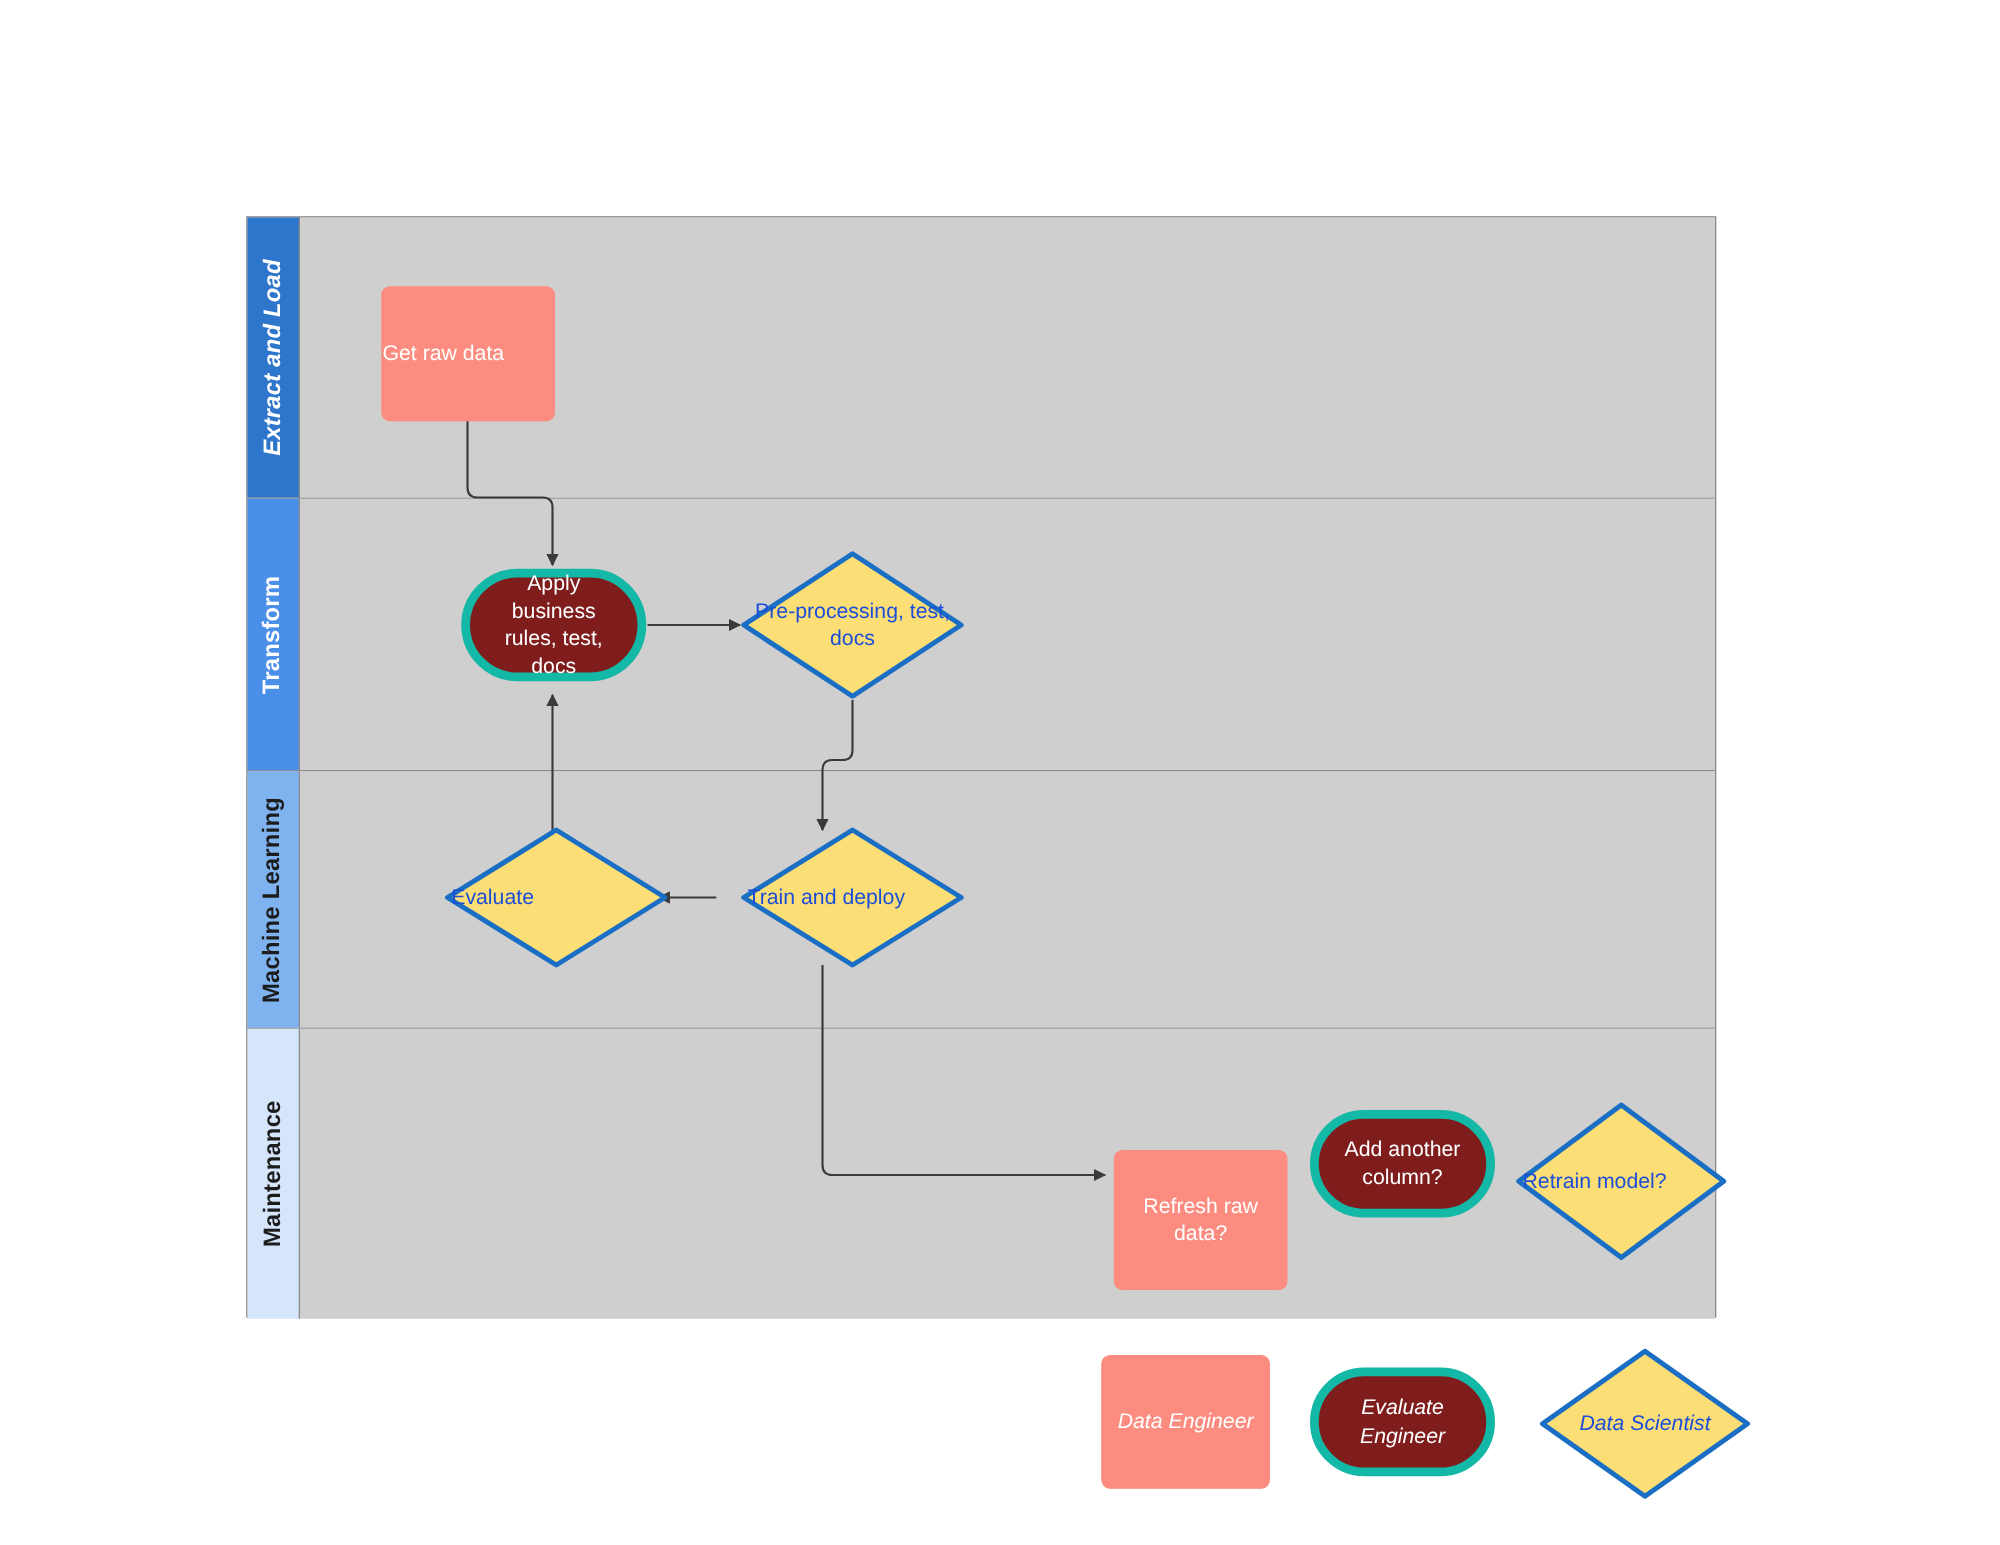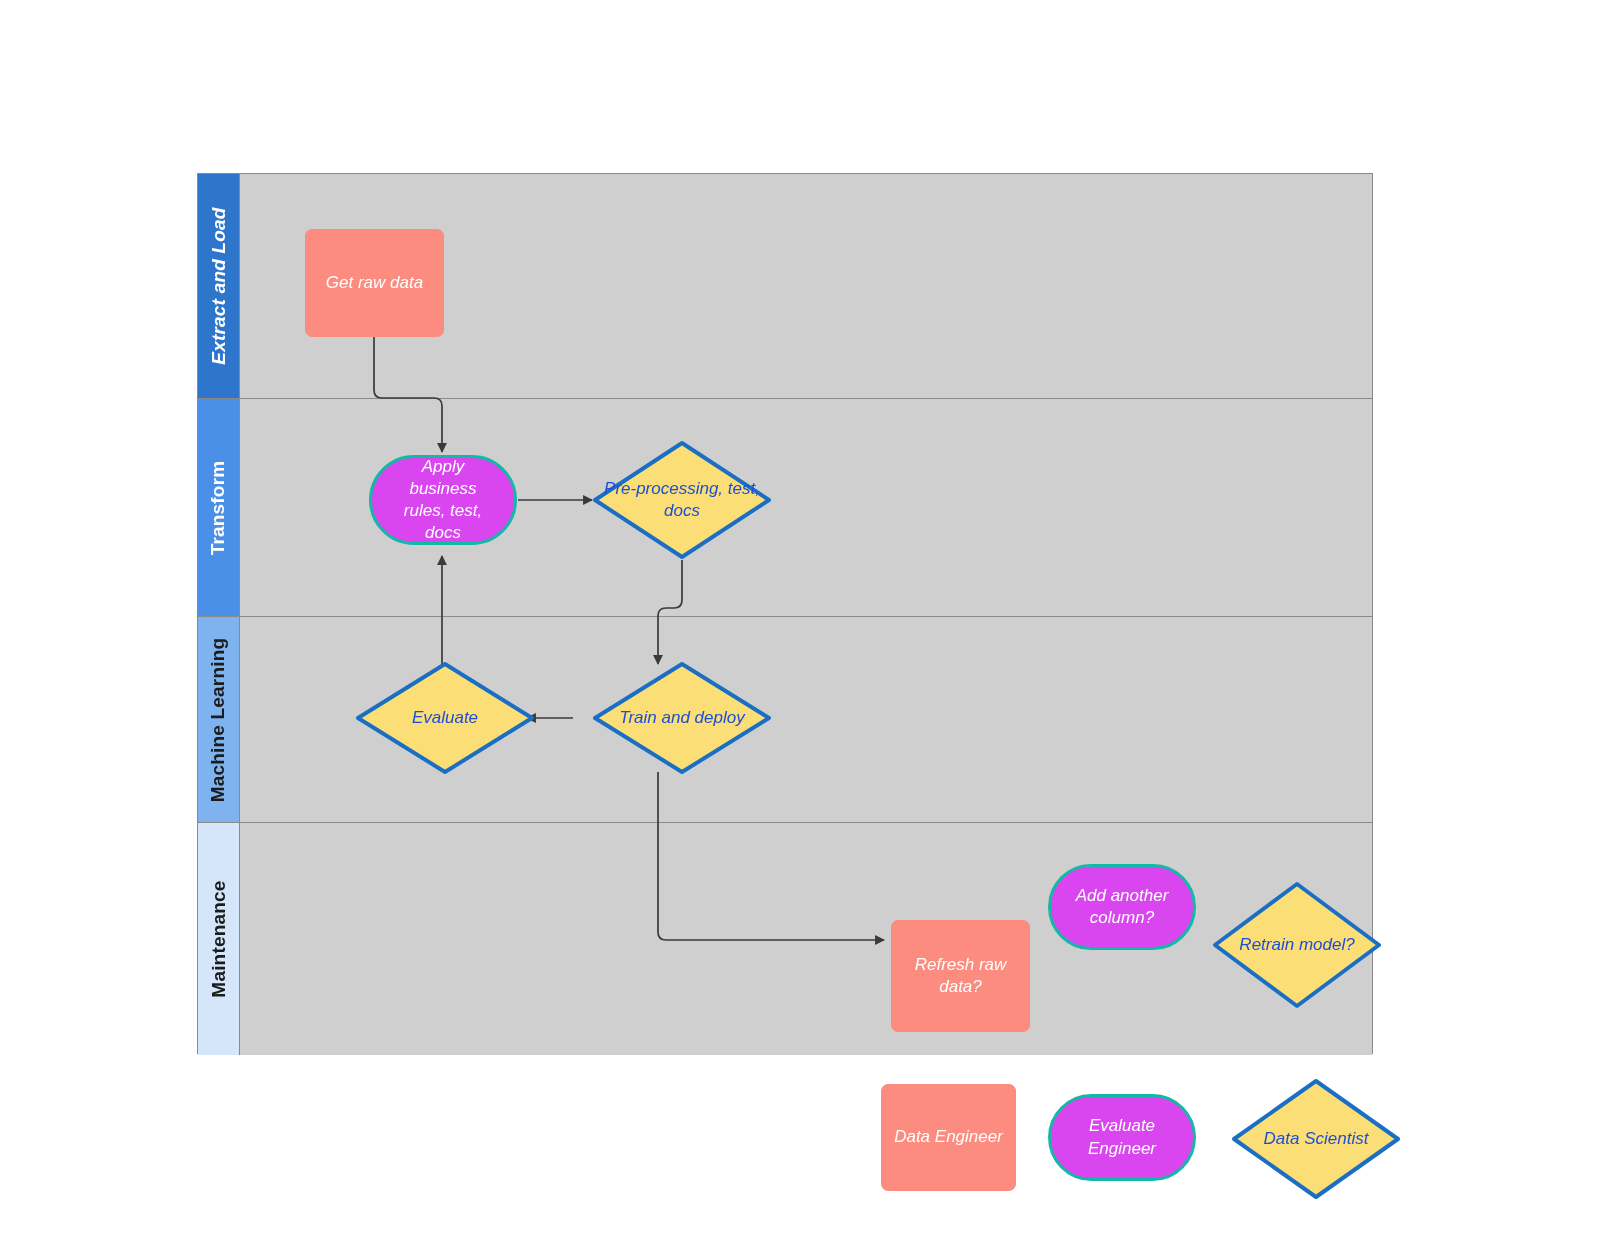--- a/index.html
+++ b/index.html
@@ -73,38 +73,37 @@
     height: 100%;
     background: #cfcfcf;
   }
 
   
   .node {
     position: absolute;
     box-sizing: border-box;
     display: flex;
     align-items: center;
-    justify-content: center;
+    justify-content: flex-start;
     text-align: center;
-    font-style: italic;
     font-size: 17px;
     line-height: 1.3;
     z-index: 5;
   }
 
   .shape-rect {
     background: #FC8C7F;
     border: 1px solid #FC8C7F;
     border-radius: 7px;
     color: #ffffff;
   }
 
   .shape-stadium {
-    background: #d946ef;
-    border: 3px solid #14b8a6;
+    background: #7f1d1d;
+    border: 7px solid #14b8a6;
     border-radius: 999px;
     color: #ffffff;
   }
 
   .shape-diamond {
     background: transparent;
     border: none;
     color: #1d4ed8;
   }
   .shape-diamond .dia-bg {
@@ -227,21 +226,21 @@
     <svg class="dia-bg" viewBox="0 0 180 114" preserveAspectRatio="none">
       <polygon points="90,3 177,57 90,111 3,57" fill="#FCDE76" stroke="#1A6FC4" stroke-width="4" stroke-linejoin="round"></polygon>
     </svg>
     <span class="dia-label">Train and deploy</span>
   </div>
 
   <div class="node shape-rect" style="left:891px; top:920px; width:139px; height:112px;">
     <span>Refresh raw data?</span>
   </div>
 
-  <div class="node shape-stadium" style="left:1048px; top:864px; width:148px; height:86px; padding:0 16px;">
+  <div class="node shape-stadium" style="left:1048px; top:888px; width:148px; height:86px; padding:0 16px;">
     <span>Add another column?</span>
   </div>
 
   <div class="node shape-diamond" style="left:1212px; top:881px; width:170px; height:128px;">
     <svg class="dia-bg" viewBox="0 0 170 128" preserveAspectRatio="none">
       <polygon points="85,3 167,64 85,125 3,64" fill="#FCDE76" stroke="#1A6FC4" stroke-width="4" stroke-linejoin="round"></polygon>
     </svg>
     <span class="dia-label">Retrain model?</span>
   </div>
 

